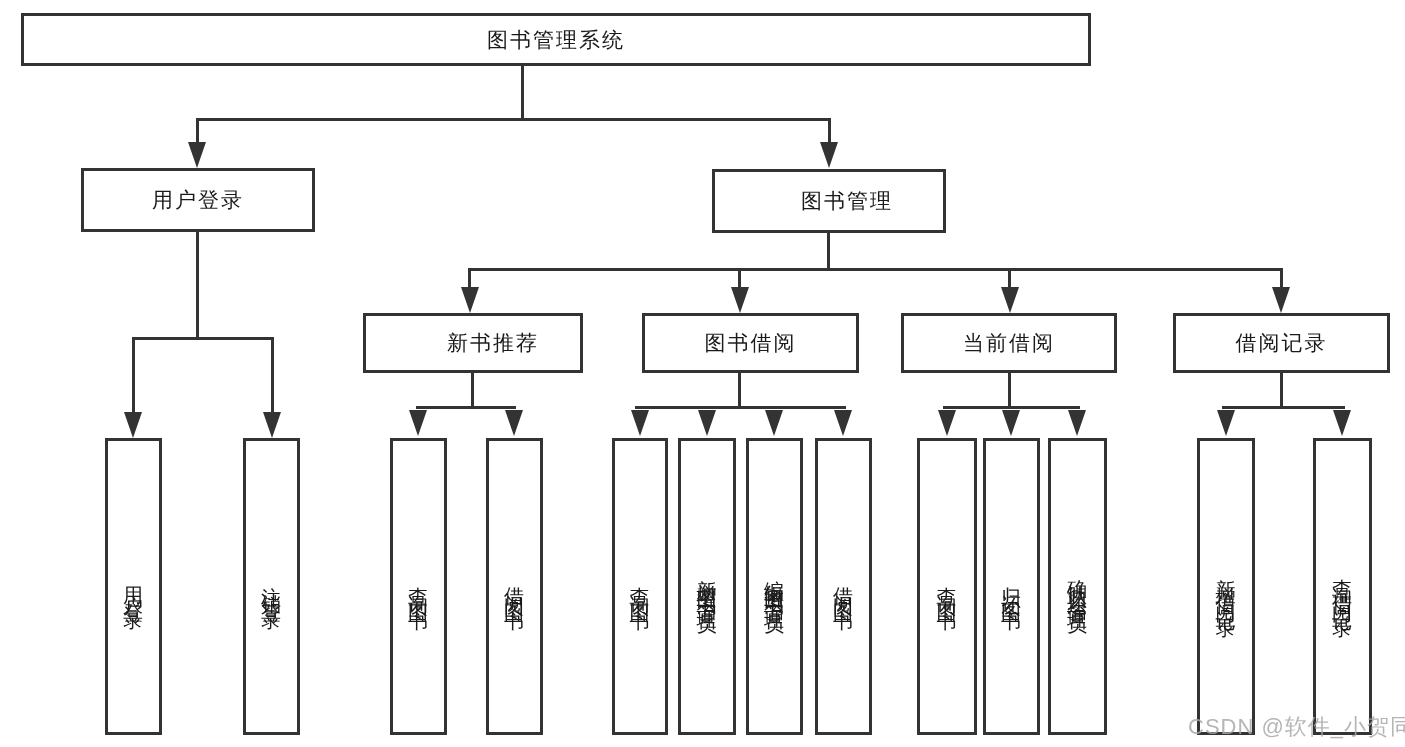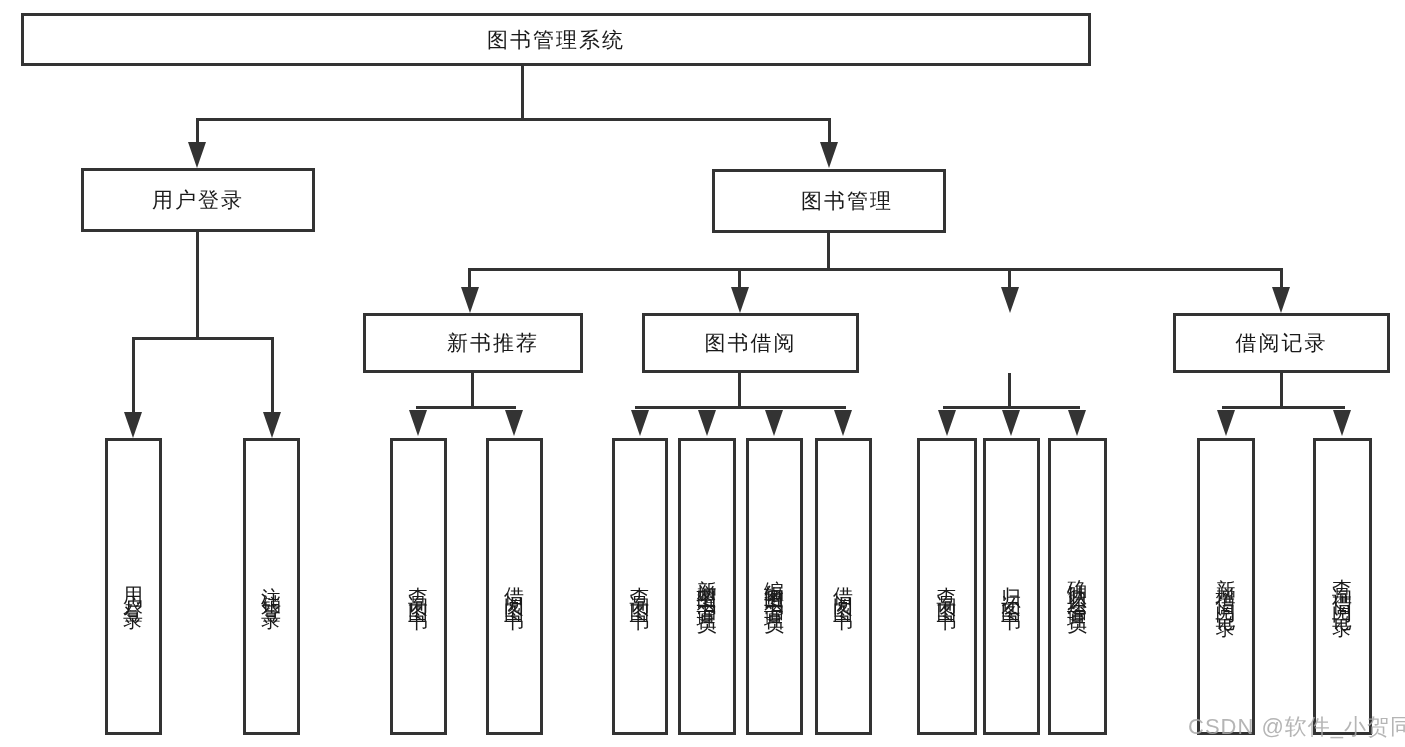--- a/index.html
+++ b/index.html
@@ -100,20 +100,21 @@
   <div class="vline" style="left:738px; top:268px; height:22px;"></div>
   <div class="vline" style="left:1008px; top:268px; height:22px;"></div>
   <div class="vline" style="left:1280px; top:268px; height:22px;"></div>
   <div class="arrow" style="left:461px; top:287px;"></div>
   <div class="arrow" style="left:731px; top:287px;"></div>
   <div class="arrow" style="left:1001px; top:287px;"></div>
   <div class="arrow" style="left:1272px; top:287px;"></div>
 
   <div class="node h" style="left:363px; top:313px; width:220px; height:60px;padding-left:40px;">新书推荐</div>
   <div class="node h" style="left:610px; top:313px; width:217px; height:60px;margin-left:32px;">图书借阅</div>
+  <div class="node h" style="left:901px; top:313px; width:216px; height:60px;">当前借阅</div>
   <div class="node h" style="left:1173px; top:313px; width:217px; height:60px;">借阅记录</div>
 
   <div class="vline" style="left:471px; top:373px; height:36px;"></div>
   <div class="hline" style="left:416px; top:406px; width:100px;"></div>
   <div class="arrow" style="left:409px; top:410px;"></div>
   <div class="arrow" style="left:505px; top:410px;"></div>
 
   <div class="vline" style="left:738px; top:373px; height:36px;"></div>
   <div class="hline" style="left:635px; top:406px; width:211px;"></div>
   <div class="arrow" style="left:631px; top:410px;"></div>

